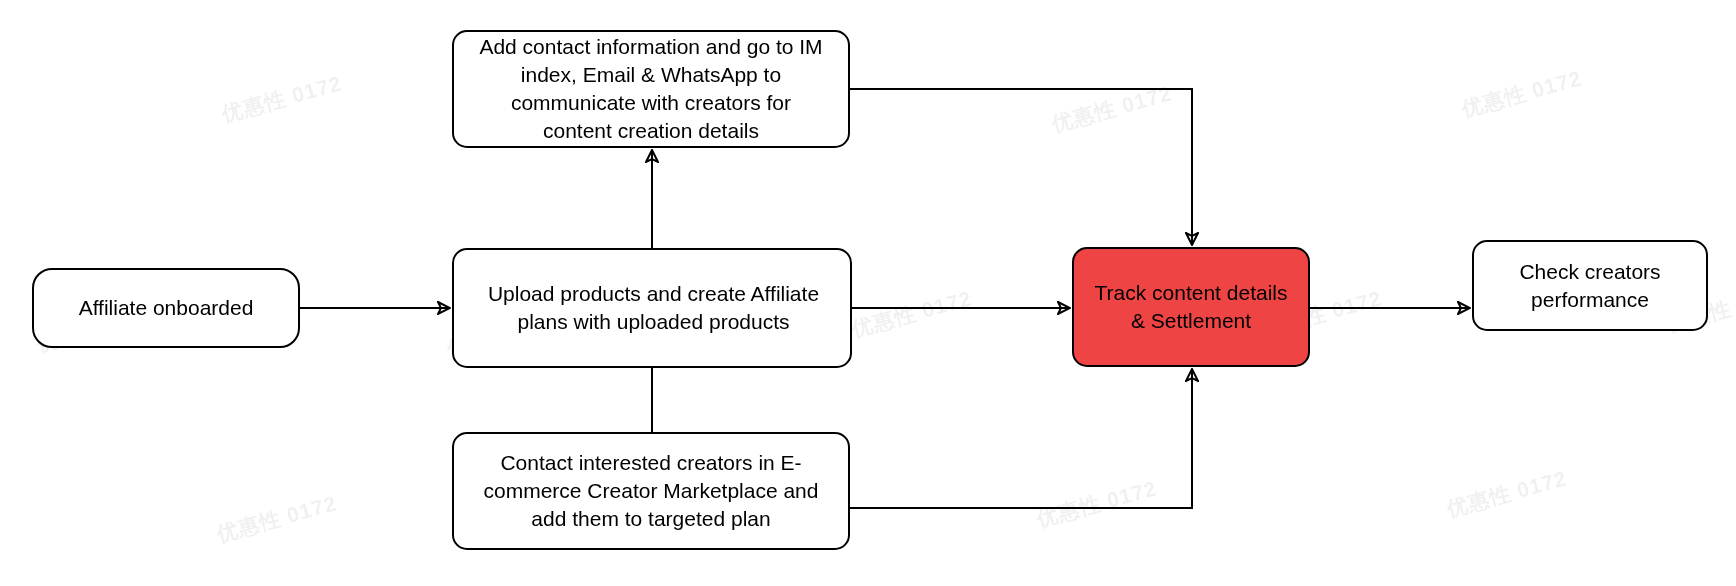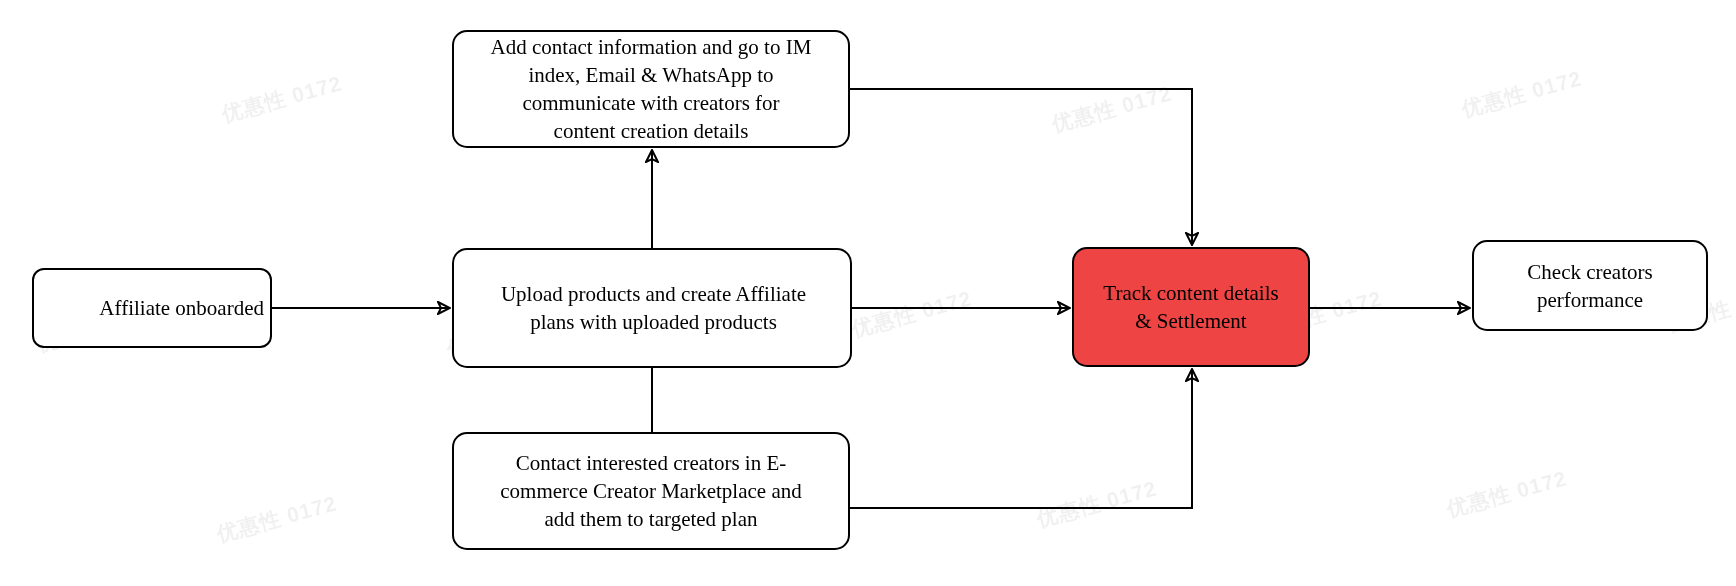--- a/index.html
+++ b/index.html
@@ -20,22 +20,22 @@
     background: #ffffff;
     display: flex;
     align-items: center;
     justify-content: center;
     text-align: center;
     font-size: 21px;
     line-height: 28px;
     padding: 4px 6px;
     z-index: 2;
   }
-  .node .label { white-space: pre-line; font-family: Liberation Serif, serif; }
-  .node-affiliate   { left: 32px;   top: 268px; width: 240px; height: 80px;  border-radius: 12px; justify-content: flex-end; }
+  .node .label { white-space: pre-line; }
+  .node-affiliate   { left: 32px;   top: 268px; width: 268px; height: 80px;  border-radius: 20px; }
   .node-addcontact  { left: 452px;  top: 30px;  width: 398px; height: 118px; }
   .node-upload      { left: 452px;  top: 248px; width: 400px; height: 120px; padding-left: 9px; }
   .node-contact     { left: 452px;  top: 432px; width: 398px; height: 118px; }
   .node-track       { left: 1072px; top: 247px; width: 238px; height: 120px; }
   .node-check       { left: 1472px; top: 240px; width: 236px; height: 91px; }
   #edge-layer {
     position: absolute;
     left: 0; top: 0;
     width: 1736px; height: 586px;
     z-index: 1;

